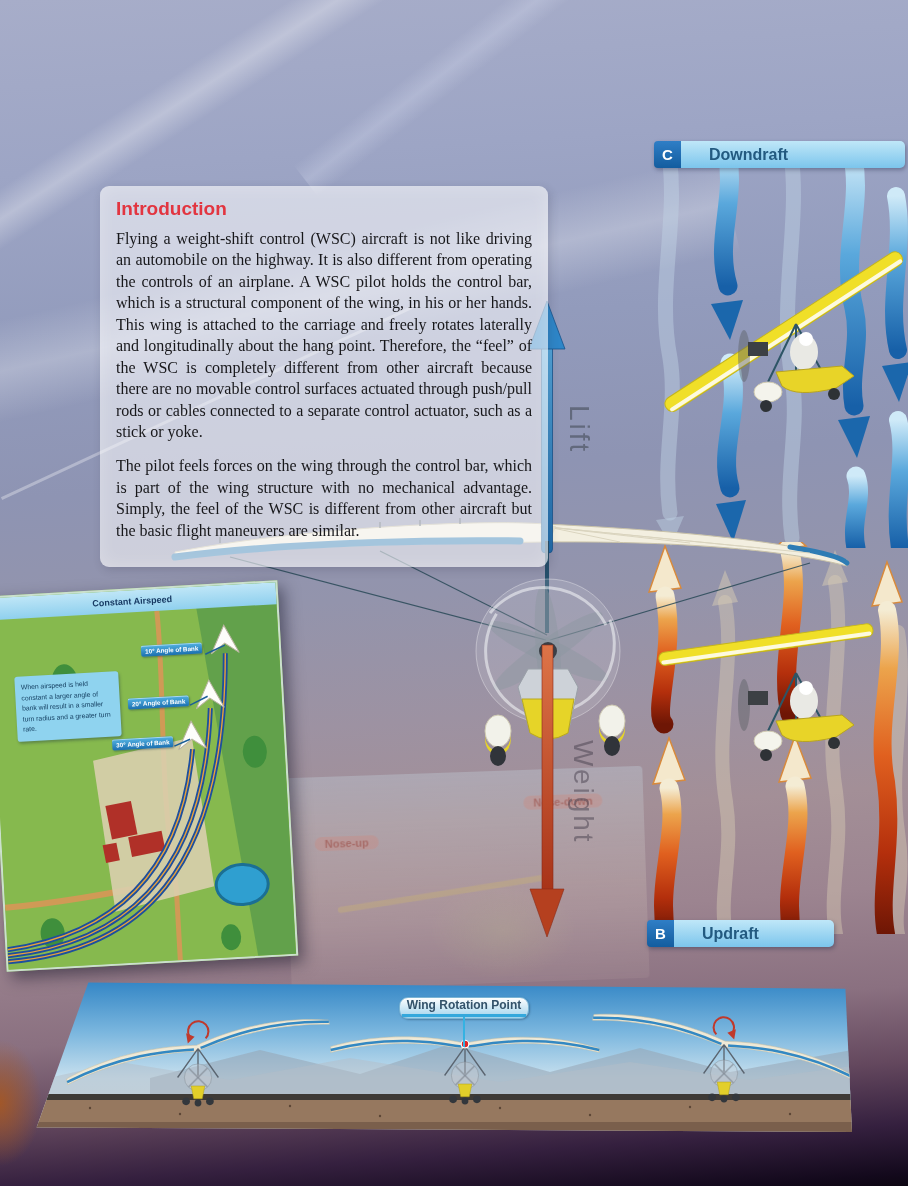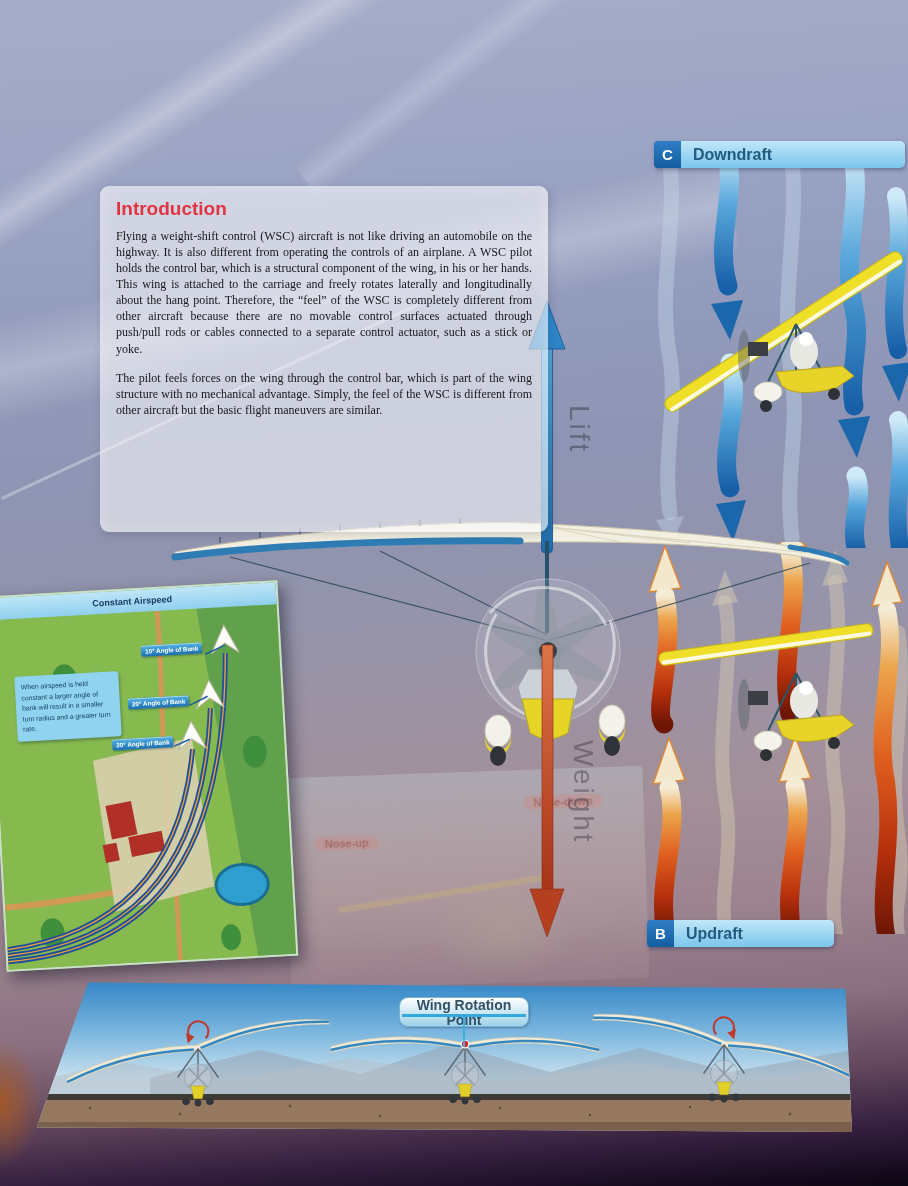--- a/index.html
+++ b/index.html
@@ -33,30 +33,30 @@
     -webkit-text-stroke:.7px #201f22;
     transform:scaleX(.70);transform-origin:left top;letter-spacing:1px;white-space:nowrap;
     text-shadow:4px 4px 7px rgba(70,70,85,.55);}
 
   
   .intro-panel{position:absolute;left:100px;top:186px;width:448px;min-height:346px;
     background:rgba(250,250,252,.58);border-radius:9px;
     box-shadow:0 0 18px rgba(255,255,255,.25) inset, 2px 3px 10px rgba(40,40,60,.18);
     padding:12px 16px 14px 16px;}
   .intro-heading{font-size:19px;font-weight:bold;color:#e23540;margin:0 0 8px 0;}
-  .intro-panel p{font-family:"Liberation Serif",serif;font-size:12px;line-height:1.34;
+  .intro-panel p{font-family:"Liberation Serif",serif;font-size:16px;line-height:1.34;
     color:#17171a;text-align:justify;margin:0 0 13px 0;}
   .intro-panel p:last-child{margin-bottom:12px;}
 
   
   .callout{position:absolute;display:flex;height:27px;filter:drop-shadow(1px 2px 2px rgba(20,30,60,.35));}
   .callout .letter{width:27px;height:27px;background:linear-gradient(180deg,#2f7ec6,#135d9f);
     color:#fff;font-weight:bold;font-size:15px;display:flex;align-items:center;justify-content:center;
     border-radius:4px 0 0 4px;}
-  .callout .bar{height:27px;display:flex;align-items:center;padding-left:12px;
+  .callout .bar{height:27px;display:flex;align-items:center;padding-left:28px;
     background:linear-gradient(180deg,#bfe7f8,#7cc5ec);border-radius:0 5px 5px 0;
     color:#235a80;font-size:16px;font-weight:bold;}
 
   
   .turn-inset{position:absolute;left:-4px;top:588px;width:292px;height:376px;
     transform:rotate(-3.2deg);transform-origin:50% 50%;
     border:2px solid rgba(225,238,248,.75);
     box-shadow:5px 7px 16px rgba(15,15,35,.5);background:#86b94e;}
   .turn-title{position:absolute;left:0;top:0;width:100%;height:22px;
     background:linear-gradient(180deg,#bfe6f7,#8fd0ee);
@@ -66,24 +66,24 @@
     font-size:6.8px;line-height:1.55;color:#123c5e;
     box-shadow:1px 2px 3px rgba(20,40,60,.35);}
   .bank-pill{position:absolute;height:11px;padding:0 4px;border-radius:2px;
     background:linear-gradient(180deg,#53b2e2,#1b6fb0);
     color:#fff;font-size:6.3px;font-weight:bold;line-height:11px;white-space:nowrap;
     box-shadow:0 1px 0 rgba(255,255,255,.5) inset,1px 1px 2px rgba(20,40,60,.4);}
 
   
   .bottom-panel{position:absolute;left:30px;top:978px;width:822px;height:154px;
     clip-path:polygon(7.1% 3%, 99.2% 7%, 100% 100%, 0.8% 97%);}
-  .rotation-pill{position:absolute;left:369px;top:19px;width:130px;height:30px;
+  .rotation-pill{position:absolute;left:369px;top:19px;width:130px;height:22px;
     background:linear-gradient(180deg,#fefefe,#9fd2ec);
     border:1px solid #7ab4d4;border-radius:9px;
-    font-size:14px;font-weight:bold;color:#33526a;text-align:center;line-height:15px;
+    font-size:12px;font-weight:bold;color:#33526a;text-align:center;line-height:15px;
     box-shadow:1px 1px 2px rgba(20,40,60,.35);}
   .rotation-underline{position:absolute;left:372px;top:36px;width:124px;height:3px;background:#35a8dc;}
   .rotation-line{position:absolute;left:433px;top:39px;width:2px;height:30px;background:#35b2e2;}
 
   
   .ghost{position:absolute;pointer-events:none;}
   .ghost-a{left:288px;top:772px;width:358px;height:212px;opacity:.5;transform:rotate(-2deg);
     background:linear-gradient(180deg,rgba(205,226,238,.55),rgba(235,224,206,.38) 55%,rgba(216,196,186,.2));
     border-radius:4px;filter:blur(.4px);}
   .ghost-pill{position:absolute;border-radius:9px;padding:1px 10px;

